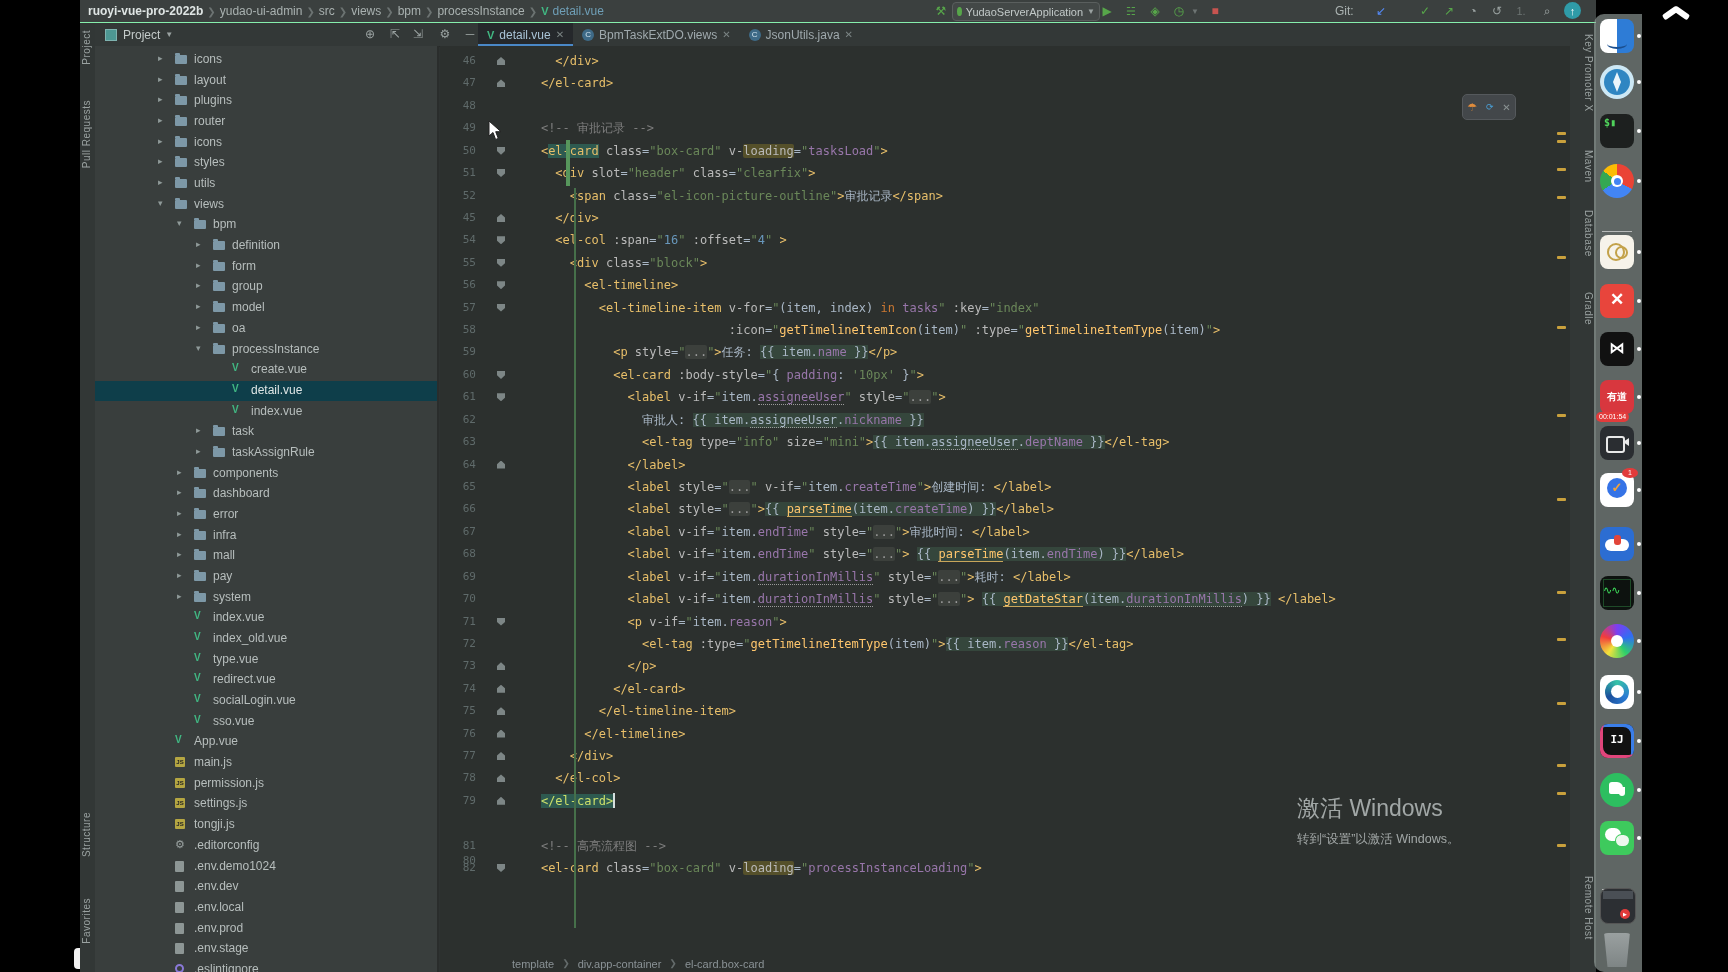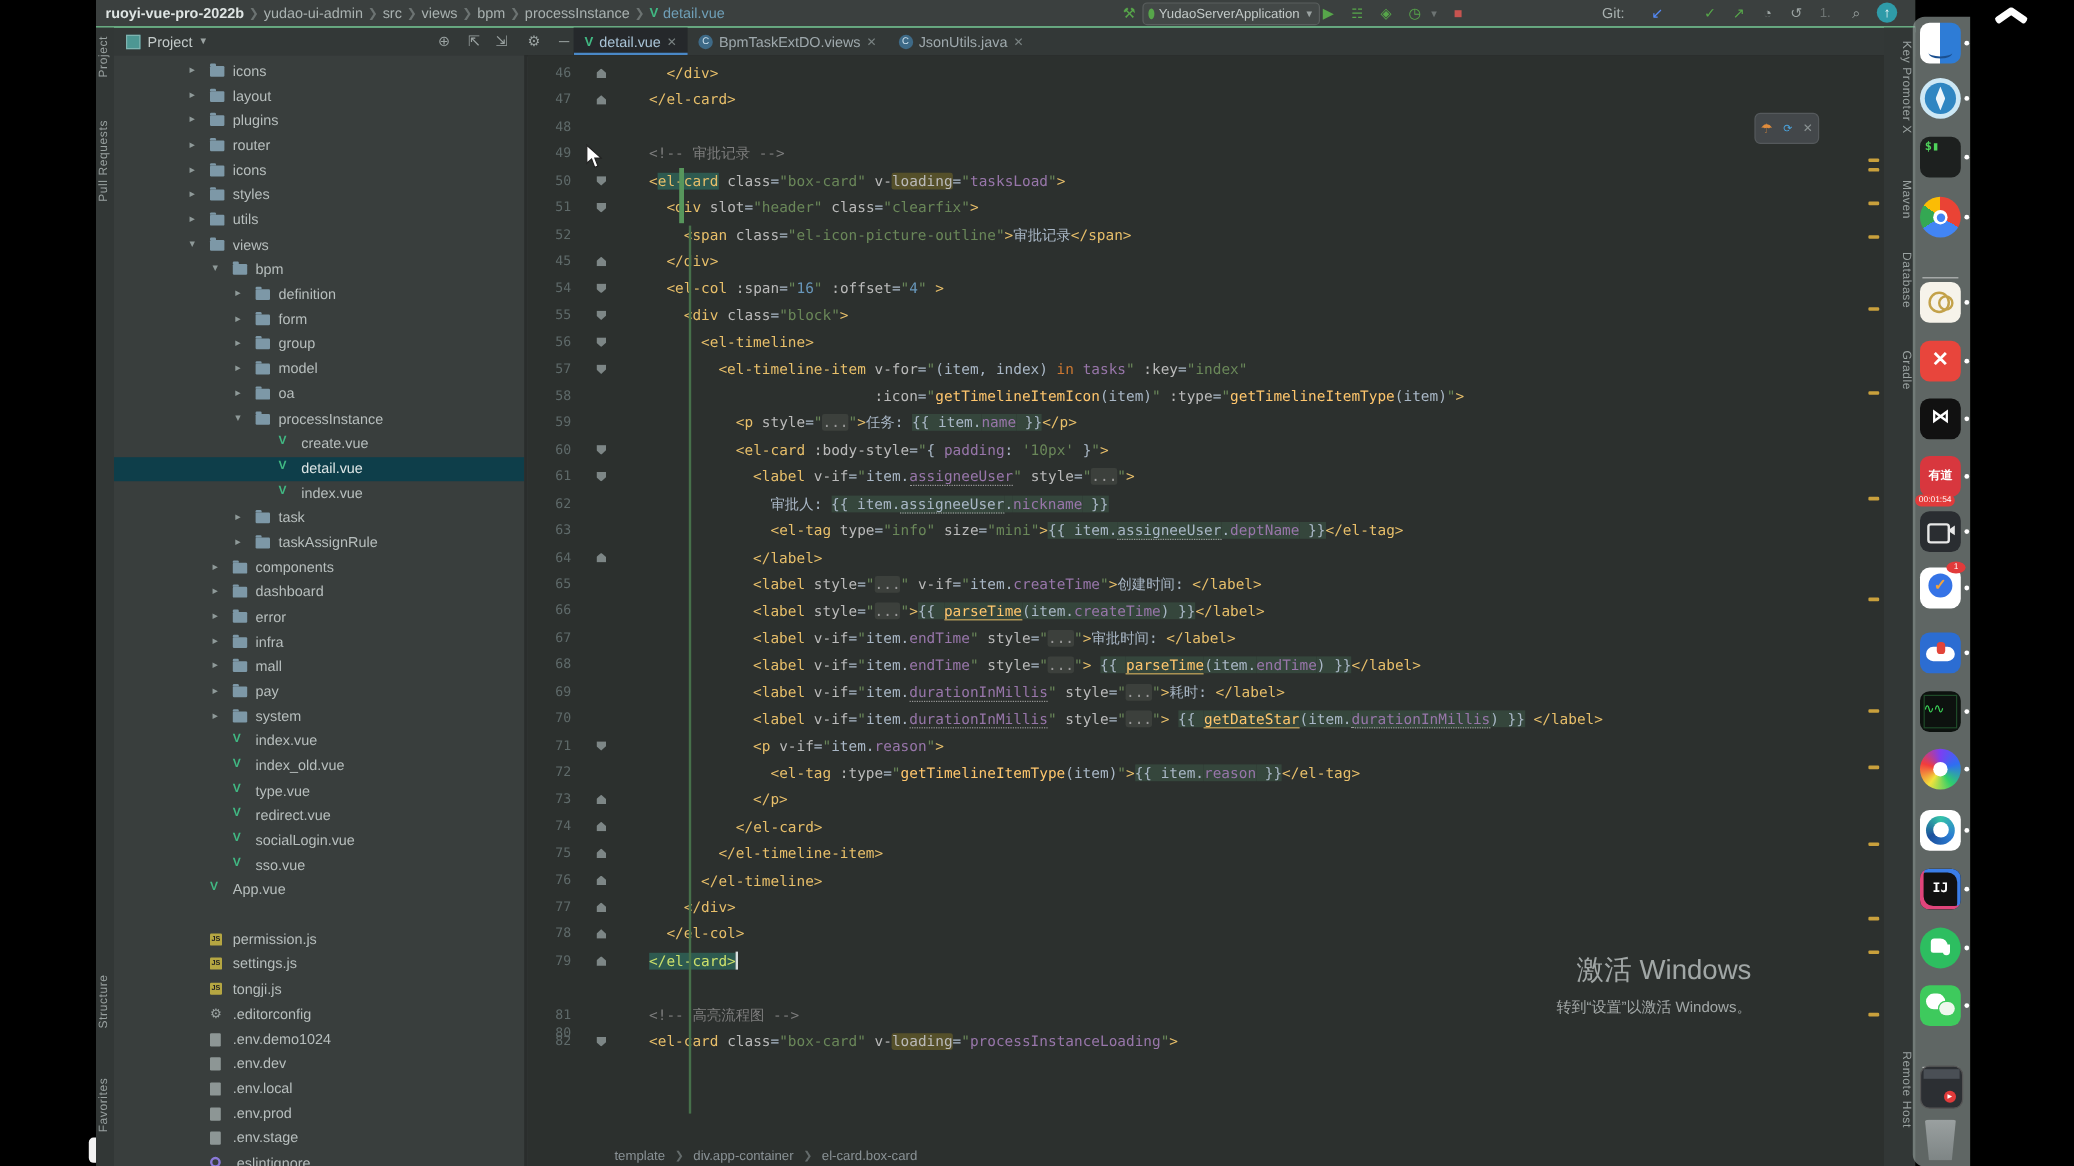--- a/index.html
+++ b/index.html
@@ -1,20 +1,20 @@
 <!DOCTYPE html>
 <html><head>
 <meta charset="utf-8">
 <style>
   html,body{margin:0;padding:0;background:#000;}
   #root{position:relative;width:1728px;height:972px;overflow:hidden;background:#000;
         font-family:"Liberation Sans",sans-serif;-webkit-font-smoothing:antialiased;}
   
   #ide{position:absolute;left:80px;top:0;width:1516px;height:972px;background:#2e3231;}
-  #topbar{position:absolute;left:0;top:0;width:100%;height:22px;background:#3b403f;border-bottom:5px solid #86efac;}
+  #topbar{position:absolute;left:0;top:0;width:100%;height:22px;background:#3b403f;border-bottom:1px solid #86efac;}
   #crumb{position:absolute;left:8px;top:0;height:22px;display:flex;align-items:center;gap:4px;font-size:12px;color:#a9b1b0;white-space:nowrap;}
   #crumb .bold{color:#dfe5e4;font-weight:bold;}
   #crumb .sep{color:#6c7372;font-size:10px;}
   #crumb .file{color:#6f9fb7;}
   .vicon{color:#41b883;font-weight:bold;font-size:11px;}
   .tbi{position:absolute;top:2px;width:18px;height:18px;display:flex;align-items:center;justify-content:center;font-size:12px;}
   #run-combo{position:absolute;left:872px;top:2px;width:138px;height:17px;border:1px solid #5a5f5e;border-radius:4px;
              display:flex;align-items:center;gap:4px;padding:0 4px;color:#c2c9c8;font-size:11px;background:#434847;}
   #run-combo .leaf{width:9px;height:9px;border-radius:50%;background:#57a64a;}
   #run-combo .dd{color:#9aa2a1;font-size:8px;margin-left:auto;}
@@ -124,21 +124,21 @@
   .i-wechat:before{content:"";position:absolute;left:5px;top:7px;width:16px;height:13px;background:#fff;border-radius:7px;}
   .i-wechat:after{content:"";position:absolute;left:16px;top:14px;width:13px;height:11px;background:#eef7ee;border-radius:6px;box-shadow:0 0 0 1px #3eca5d;}
   .i-thumb{background:#2c2f33;border:1px solid #555;}
   .i-thumb:before{content:"";position:absolute;left:2px;top:2px;right:2px;height:8px;background:#4a4f55;}
   .i-trash{background:linear-gradient(#9aa0a0,#7e8585);clip-path:polygon(12% 0,88% 0,78% 100%,22% 100%);}
   
   #desk-r{position:absolute;left:1642px;top:0;width:86px;height:972px;background:#000;}
   #chevron{position:absolute;left:19px;top:4px;width:30px;height:22px;}
   #chevron:before{content:"";position:absolute;left:1px;top:6px;width:17px;height:6px;background:#fff;transform:rotate(-35deg);border-radius:2px;}
   #chevron:after{content:"";position:absolute;right:1px;top:6px;width:17px;height:6px;background:#fff;transform:rotate(35deg);border-radius:2px;}
-  #watermark{position:absolute;left:1297px;top:793px;color:#c9cfcf;opacity:.75;pointer-events:none;text-align:right;}
+  #watermark{position:absolute;left:1297px;top:793px;color:#c9cfcf;opacity:.75;pointer-events:none;}
   #watermark .l1{font-size:23px;}
   #watermark .l2{font-size:12.5px;margin-top:7px;}
   #white-widget{position:absolute;left:74px;top:948px;width:21px;height:21px;background:#f2f2f2;border-radius:4px;}
   #cursor{position:absolute;left:488px;top:120px;width:14px;height:21px;pointer-events:none;}
 </style>
 </head>
 <body>
 
 <div id="root">
 
@@ -376,20 +376,24 @@
           <span class="vue-ico" style="left:99px">V</span>
           <span class="tlabel" style="left:118px">socialLogin.vue</span>
         </div>
         <div class="trow" style="top: 665.76px;">
           <span class="vue-ico" style="left:99px">V</span>
           <span class="tlabel" style="left:118px">sso.vue</span>
         </div>
         <div class="trow" style="top: 686.44px;">
           <span class="vue-ico" style="left:80px">V</span>
           <span class="tlabel" style="left:99px">App.vue</span>
+        </div>
+        <div class="trow" style="top: 707.12px;">
+          <span class="js-ico" style="left:80px">JS</span>
+          <span class="tlabel" style="left:99px">main.js</span>
         </div>
         <div class="trow" style="top: 727.8px;">
           <span class="js-ico" style="left:80px">JS</span>
           <span class="tlabel" style="left:99px">permission.js</span>
         </div>
         <div class="trow" style="top: 748.48px;">
           <span class="js-ico" style="left:80px">JS</span>
           <span class="tlabel" style="left:99px">settings.js</span>
         </div>
         <div class="trow" style="top: 769.16px;">

